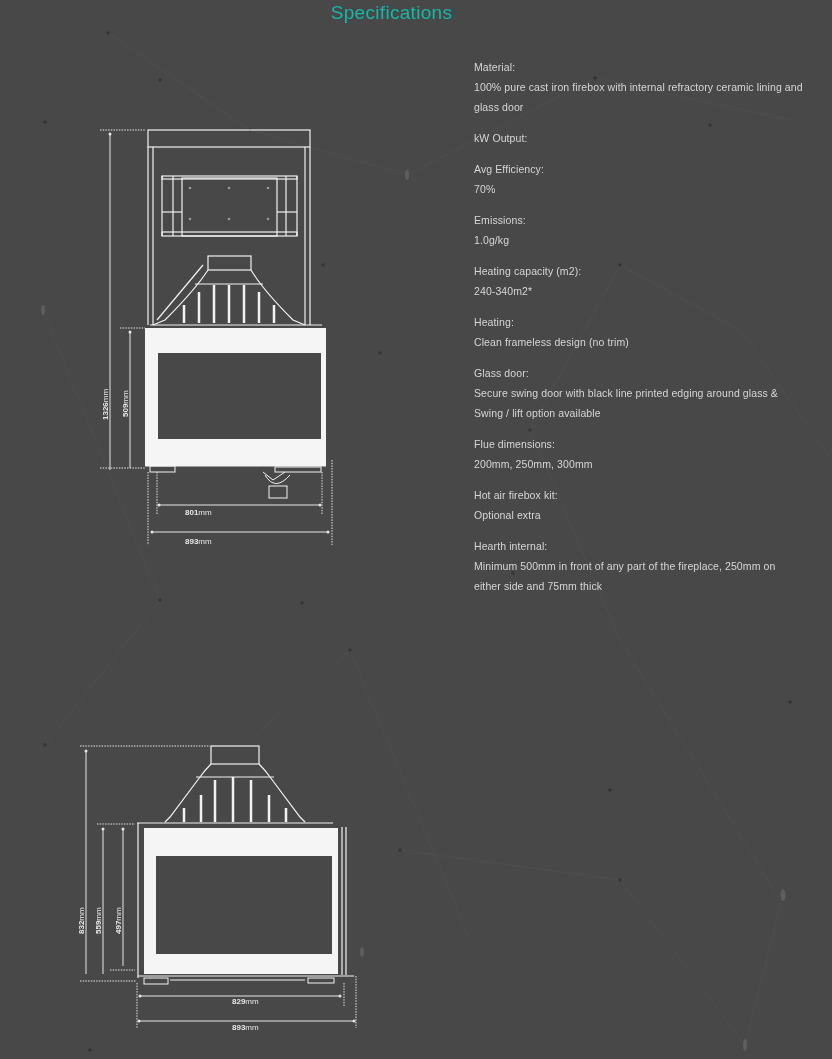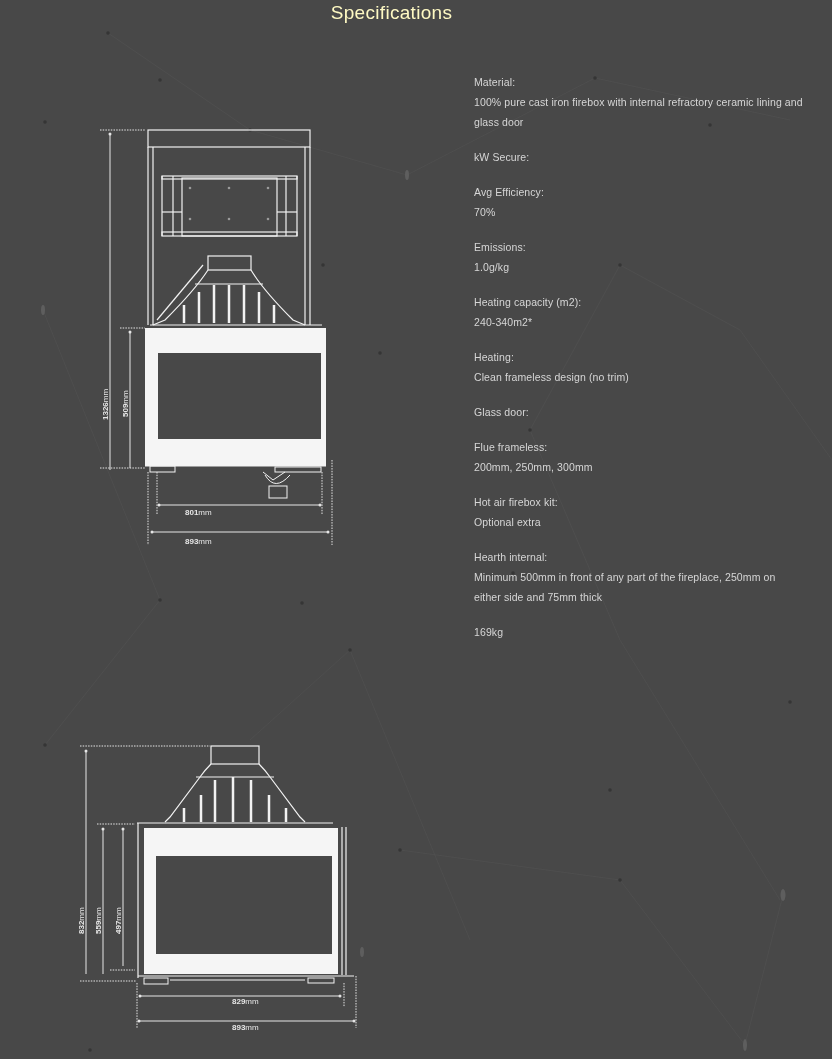--- a/index.html
+++ b/index.html
@@ -5,24 +5,24 @@
     html, body { margin: 0; padding: 0; }
     body {
       width: 832px; height: 1059px; overflow: hidden;
       background: #484848;
       font-family: "Liberation Sans", "DejaVu Sans", sans-serif;
       position: relative;
     }
     .bg-decor { position: absolute; left: 0; top: 0; width: 832px; height: 1059px; }
     .title {
       position: absolute; left: 0; width: 783px; top: 2px;
-      text-align: center; color: #fef9c3; font-size: 19px; letter-spacing: 0.3px;
+      text-align: center; color: #14b8a6; font-size: 19px; letter-spacing: 0.3px;
     }
     .specs { position: absolute; left: 474px; top: 57px; width: 330px; }
-    .spec { margin-bottom: 11px; margin-top: 15px; }
+    .spec { margin-bottom: 11px; }
     .spec-label, .spec-value {
       color: #d6d6d6; font-size: 10.5px; line-height: 20px; letter-spacing: 0.1px;
     }
     .drawing { position: absolute; }
     .dim-text { font-size: 8px; fill: #e6e6e6; font-family: "Liberation Sans", sans-serif; }
     .dim-text .b { font-weight: bold; }
   </style>
 </head>
 <body>
 
@@ -217,49 +217,49 @@
   <text class="dim-text" x="162" y="264"><tspan class="b">829</tspan><tspan>mm</tspan></text>
   <text class="dim-text" x="162" y="290"><tspan class="b">893</tspan><tspan>mm</tspan></text>
 </svg>
 
 <div class="specs">
   <div class="spec">
     <div class="spec-label">Material:</div>
     <div class="spec-value">100% pure cast iron firebox with internal refractory ceramic lining and glass door</div>
   </div>
   <div class="spec">
-    <div class="spec-label">kW Secure:</div>
+    <div class="spec-label">kW Output:</div>
   </div>
   <div class="spec">
     <div class="spec-label">Avg Efficiency:</div>
     <div class="spec-value">70%</div>
   </div>
   <div class="spec">
     <div class="spec-label">Emissions:</div>
     <div class="spec-value">1.0g/kg</div>
   </div>
   <div class="spec">
     <div class="spec-label">Heating capacity (m2):</div>
     <div class="spec-value">240-340m2*</div>
   </div>
   <div class="spec">
     <div class="spec-label">Heating:</div>
     <div class="spec-value">Clean frameless design (no trim)</div>
   </div>
   <div class="spec">
     <div class="spec-label">Glass door:</div>
-  </div>
-  <div class="spec">
-    <div class="spec-label">Flue frameless:</div>
+    <div class="spec-value">Secure swing door with black line printed edging around glass &amp; Swing / lift option available</div>
+  </div>
+  <div class="spec">
+    <div class="spec-label">Flue dimensions:</div>
     <div class="spec-value">200mm, 250mm, 300mm</div>
   </div>
   <div class="spec">
     <div class="spec-label">Hot air firebox kit:</div>
     <div class="spec-value">Optional extra</div>
   </div>
   <div class="spec">
     <div class="spec-label">Hearth internal:</div>
     <div class="spec-value">Minimum 500mm in front of any part of the fireplace, 250mm on either side and 75mm thick</div>
   </div>
   <div class="spec">
-    <div class="spec-value">169kg</div>
   </div>
 </div>
 
 </body></html>

